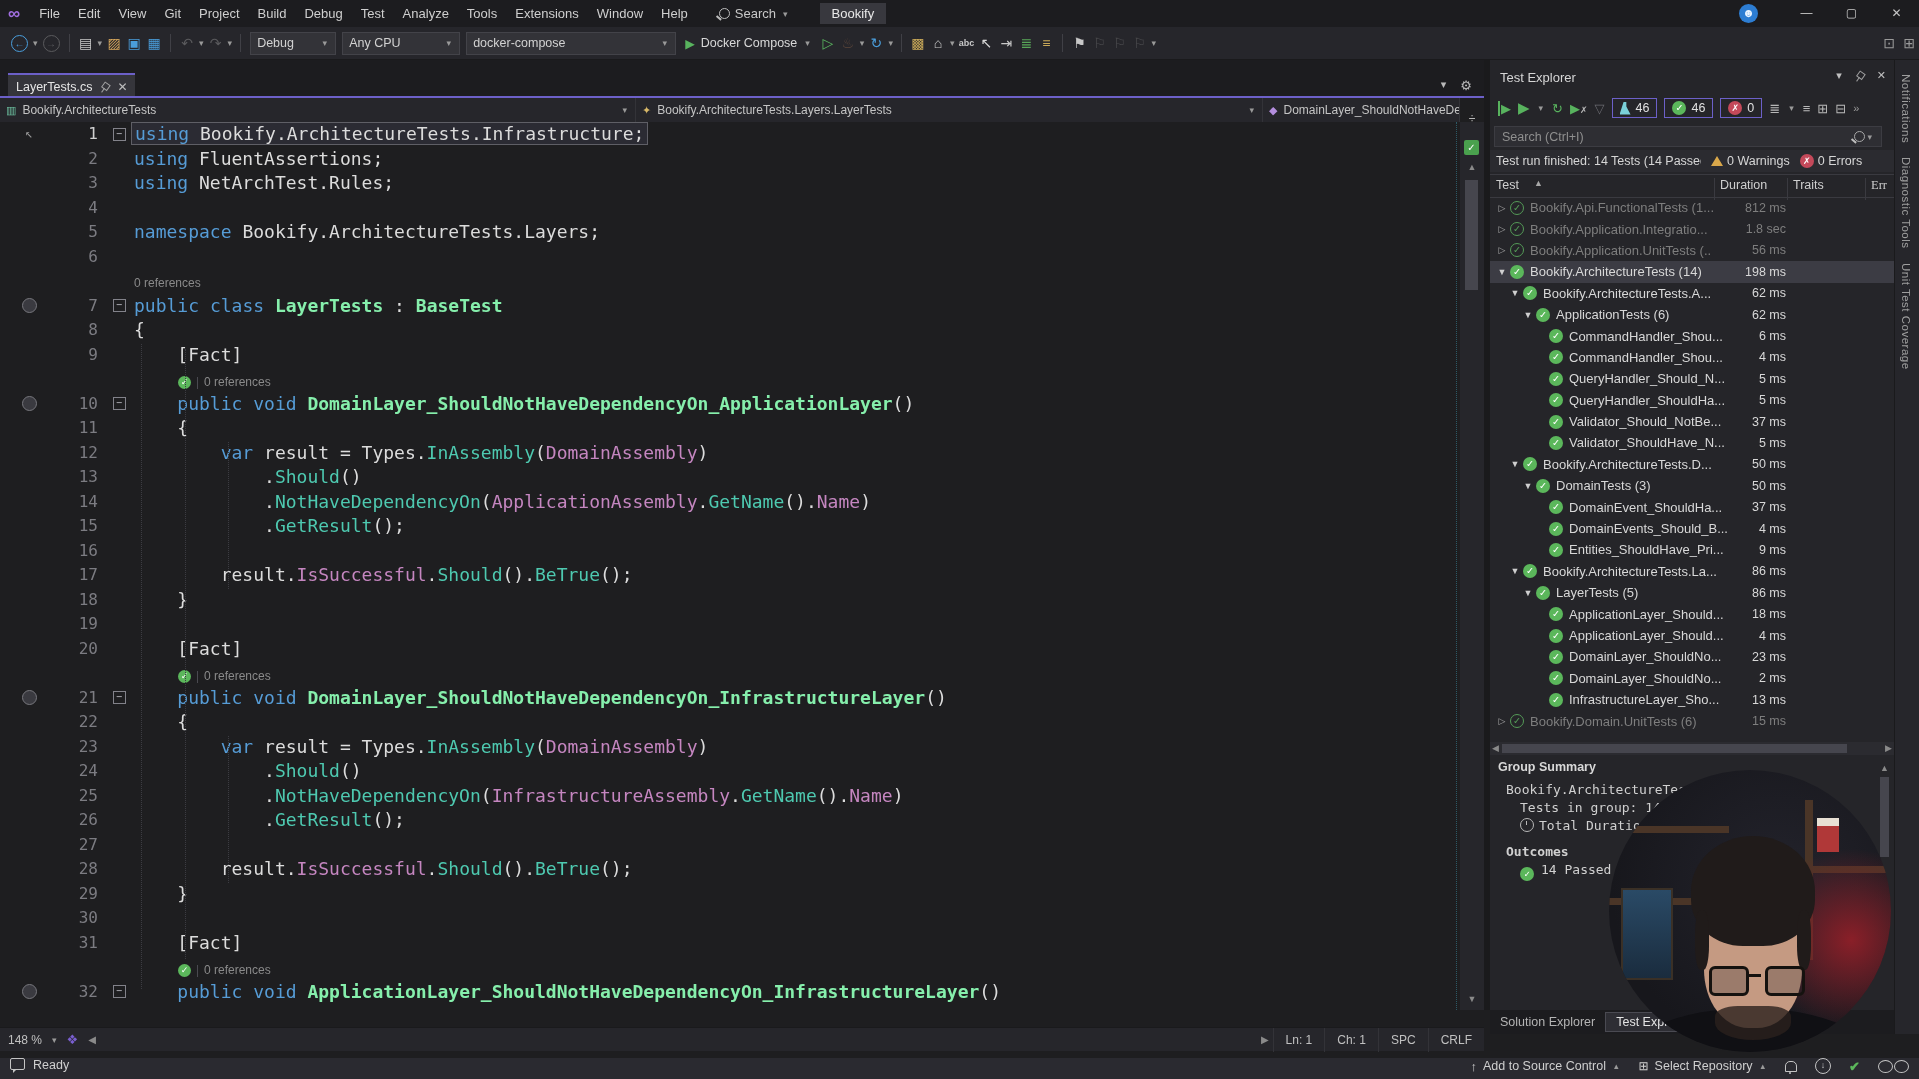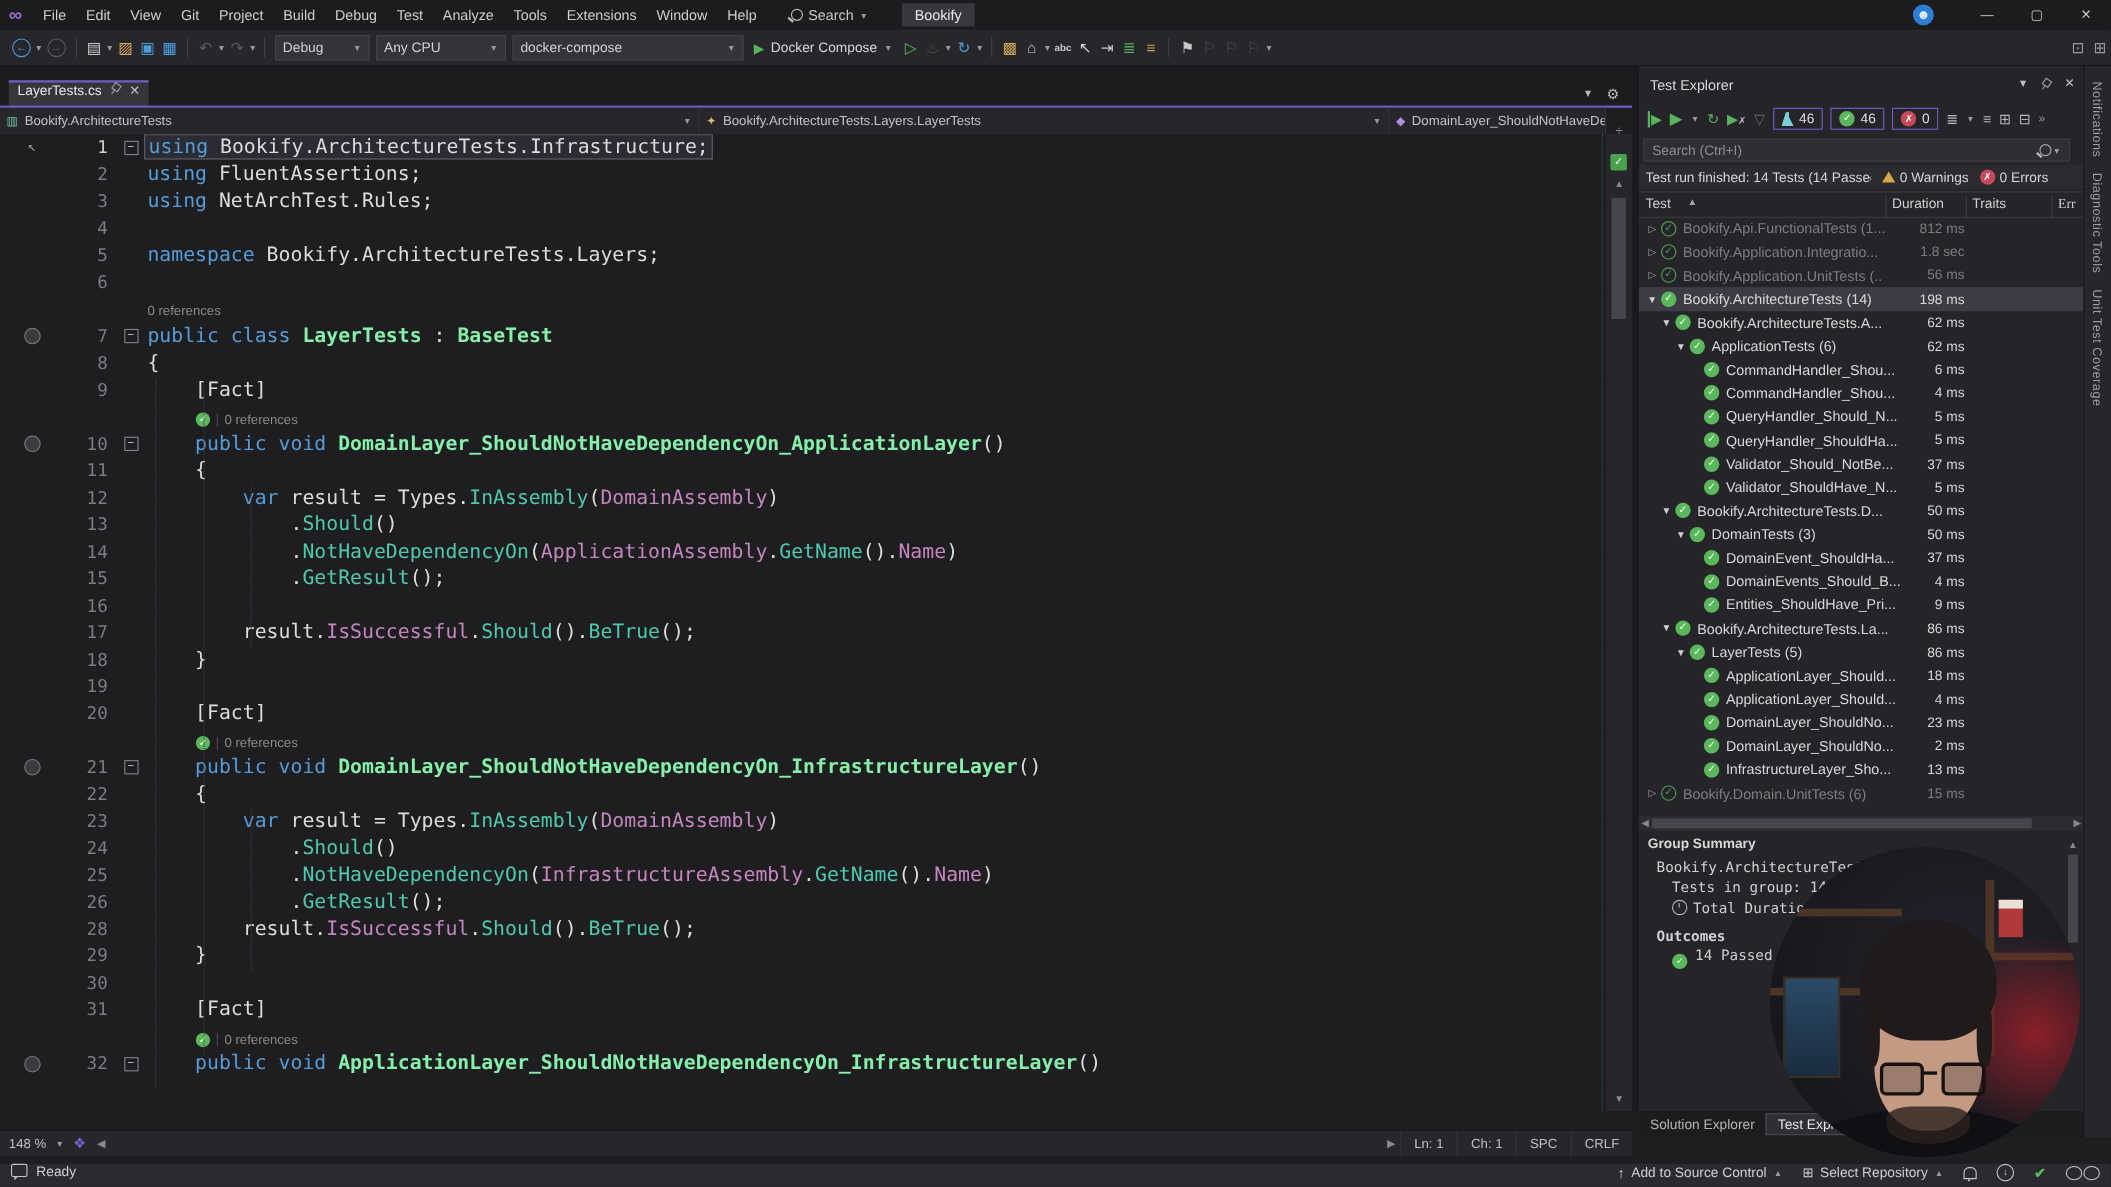--- a/index.html
+++ b/index.html
@@ -27,21 +27,21 @@
   .t-icon.txt{font-size:9px;font-weight:bold;letter-spacing:0;}
   .t-sep{width:1px;height:18px;background:#404046;margin:0 6px;}
   .t-sel{display:flex;align-items:center;justify-content:space-between;background:#333338;border:1px solid #434349;
          height:21px;margin:0 3px;padding:0 6px;color:#d2d2d2;font-size:12.5px;}
   .t-run{display:flex;align-items:center;gap:6px;margin:0 6px;color:#d8d8d8;font-size:12.5px;}
   .t-spacer{flex:1;}
   
   .tabstrip{position:absolute;left:0;top:60px;width:1484px;height:38px;background:#1c1c1f;}
   .tabstrip .accent-line{position:absolute;left:0;bottom:0;width:100%;height:2px;background:#6c60c8;}
   .tab{position:absolute;left:8px;top:13px;height:23px;background:#35353b;border-top:2px solid #6c60c8;
-       display:flex;gap:8px;padding:0 8px;color:#e6e6e6;font-size:12.5px;}
+       display:flex;align-items:center;gap:8px;padding:0 8px;color:#e6e6e6;font-size:12.5px;}
   .pin{display:inline-block;width:9px;height:9px;position:relative;transform:rotate(35deg);opacity:.8;}
   .pin:before{content:"";position:absolute;left:2px;top:0;width:5px;height:5px;border:1.3px solid #bdbdbd;}
   .pin:after{content:"";position:absolute;left:5px;top:6px;width:1.3px;height:5px;background:#bdbdbd;}
   .tab-close{color:#c0c0c0;font-size:12px;}
   .docwell-icons{position:absolute;right:12px;top:18px;display:flex;gap:14px;color:#b9b9b9;font-size:11px;}
   .breadcrumb{position:absolute;left:0;top:98px;width:1460px;height:24px;background:#26262b;display:flex;align-items:center;font-size:12px;color:#c4c4c4;}
   .bc-item{display:flex;align-items:center;height:100%;padding:0 6px;overflow:hidden;white-space:nowrap;box-sizing:border-box;border-right:1px solid #333338;}
   .bc-ico{margin-right:6px;font-size:11px;}
   .bc-item .dd{margin-left:auto;padding-left:10px;}
   
@@ -307,20 +307,21 @@
         <div class="crow"><span class="gut"></span><span class="ln">18</span><span class="foldc"></span><span class="src"><span class="tok-p">    }</span></span></div>
         <div class="crow"><span class="gut"></span><span class="ln">19</span><span class="foldc"></span><span class="src"></span></div>
         <div class="crow"><span class="gut"></span><span class="ln">20</span><span class="foldc"></span><span class="src"><span class="tok-p">    [Fact]</span></span></div>
         <div class="crow"><span class="gut"></span><span class="ln"></span><span class="foldc"></span><span class="src"><span class="codelens" style="margin-left: 44px;"><span class="cl-check">✓</span><span class="cl-div"></span><span>0 references</span></span></span></div>
         <div class="crow"><span class="gut"><span class="mcirc"></span></span><span class="ln">21</span><span class="foldc"><span class="foldbox">−</span></span><span class="src"><span class="tok-k">    public</span><span class="tok-p"> </span><span class="tok-k">void</span><span class="tok-d"> DomainLayer_ShouldNotHaveDependencyOn_InfrastructureLayer</span><span class="tok-p">()</span></span></div>
         <div class="crow"><span class="gut"></span><span class="ln">22</span><span class="foldc"></span><span class="src"><span class="tok-p">    {</span></span></div>
         <div class="crow"><span class="gut"></span><span class="ln">23</span><span class="foldc"></span><span class="src"><span class="tok-k">        var</span><span class="tok-p"> result = Types.</span><span class="tok-m">InAssembly</span><span class="tok-p">(</span><span class="tok-f">DomainAssembly</span><span class="tok-p">)</span></span></div>
         <div class="crow"><span class="gut"></span><span class="ln">24</span><span class="foldc"></span><span class="src"><span class="tok-p">            .</span><span class="tok-m">Should</span><span class="tok-p">()</span></span></div>
         <div class="crow"><span class="gut"></span><span class="ln">25</span><span class="foldc"></span><span class="src"><span class="tok-p">            .</span><span class="tok-m">NotHaveDependencyOn</span><span class="tok-p">(</span><span class="tok-f">InfrastructureAssembly</span><span class="tok-p">.</span><span class="tok-m">GetName</span><span class="tok-p">().</span><span class="tok-f">Name</span><span class="tok-p">)</span></span></div>
         <div class="crow"><span class="gut"></span><span class="ln">26</span><span class="foldc"></span><span class="src"><span class="tok-p">            .</span><span class="tok-m">GetResult</span><span class="tok-p">();</span></span></div>
+        <div class="crow"><span class="gut"></span><span class="ln">27</span><span class="foldc"></span><span class="src"></span></div>
         <div class="crow"><span class="gut"></span><span class="ln">28</span><span class="foldc"></span><span class="src"><span class="tok-p">        result.</span><span class="tok-f">IsSuccessful</span><span class="tok-p">.</span><span class="tok-m">Should</span><span class="tok-p">().</span><span class="tok-m">BeTrue</span><span class="tok-p">();</span></span></div>
         <div class="crow"><span class="gut"></span><span class="ln">29</span><span class="foldc"></span><span class="src"><span class="tok-p">    }</span></span></div>
         <div class="crow"><span class="gut"></span><span class="ln">30</span><span class="foldc"></span><span class="src"></span></div>
         <div class="crow"><span class="gut"></span><span class="ln">31</span><span class="foldc"></span><span class="src"><span class="tok-p">    [Fact]</span></span></div>
         <div class="crow"><span class="gut"></span><span class="ln"></span><span class="foldc"></span><span class="src"><span class="codelens" style="margin-left: 44px;"><span class="cl-check">✓</span><span class="cl-div"></span><span>0 references</span></span></span></div>
         <div class="crow"><span class="gut"><span class="mcirc"></span></span><span class="ln">32</span><span class="foldc"><span class="foldbox">−</span></span><span class="src"><span class="tok-k">    public</span><span class="tok-p"> </span><span class="tok-k">void</span><span class="tok-d"> ApplicationLayer_ShouldNotHaveDependencyOn_InfrastructureLayer</span><span class="tok-p">()</span></span></div>
       </div>
   </div>
   <div class="ruler"></div>
 

